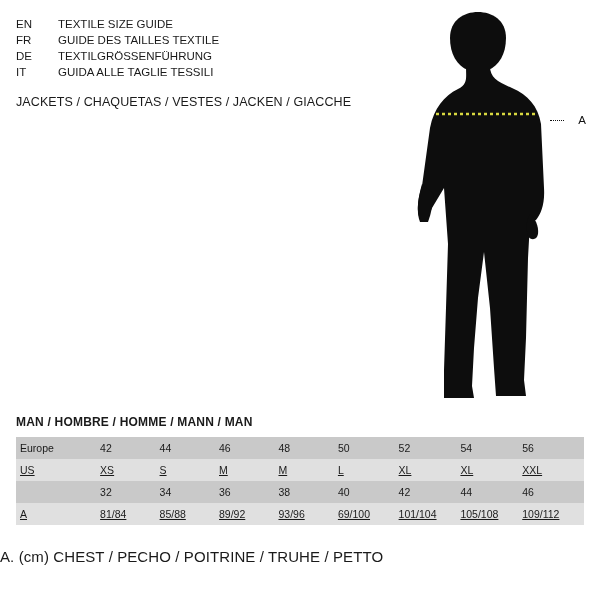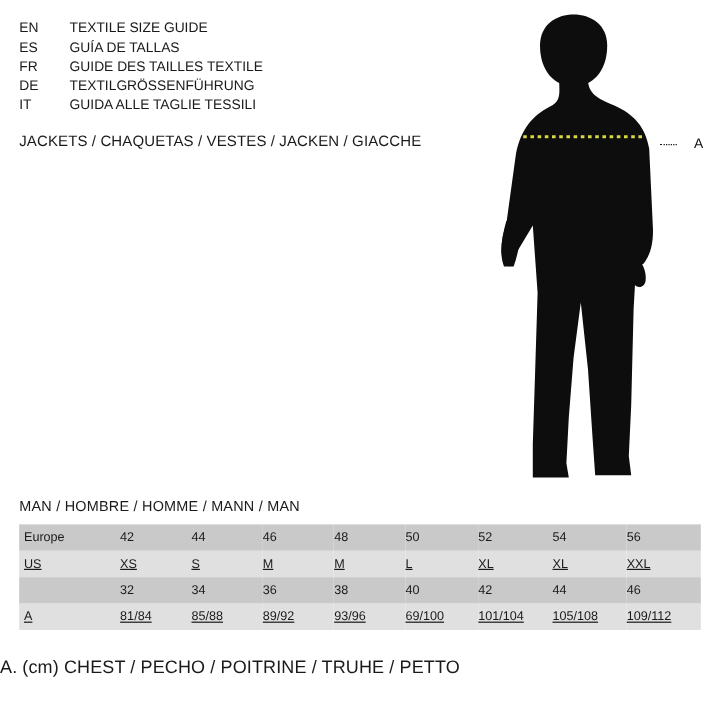--- a/index.html
+++ b/index.html
@@ -72,21 +72,21 @@
     width: 14px;
     border-top: 1.5px dotted #111;
   }
 
   
   .man-title {
     position: absolute;
     left: 16px;
     top: 415px;
     font-size: 12px;
-    font-weight: normal;
+    font-weight: bold;
     letter-spacing: .2px;
   }
   .size-table {
     position: absolute;
     left: 16px;
     top: 437px;
     width: 568px;
     border-collapse: collapse;
     font-size: 10.5px;
   }
@@ -128,24 +128,20 @@
 </head>
 <body>
 
 <div class="page">
 
   <table class="lang-table">
     <tbody>
       <tr>
         <td class="lang-code">EN</td>
         <td>TEXTILE SIZE GUIDE</td>
-      </tr>
-      <tr>
-        <td class="lang-code">ES</td>
-        <td>GUÍA DE TALLAS</td>
       </tr>
       <tr>
         <td class="lang-code">FR</td>
         <td>GUIDE DES TAILLES TEXTILE</td>
       </tr>
       <tr>
         <td class="lang-code">DE</td>
         <td>TEXTILGRÖSSENFÜHRUNG</td>
       </tr>
       <tr>

